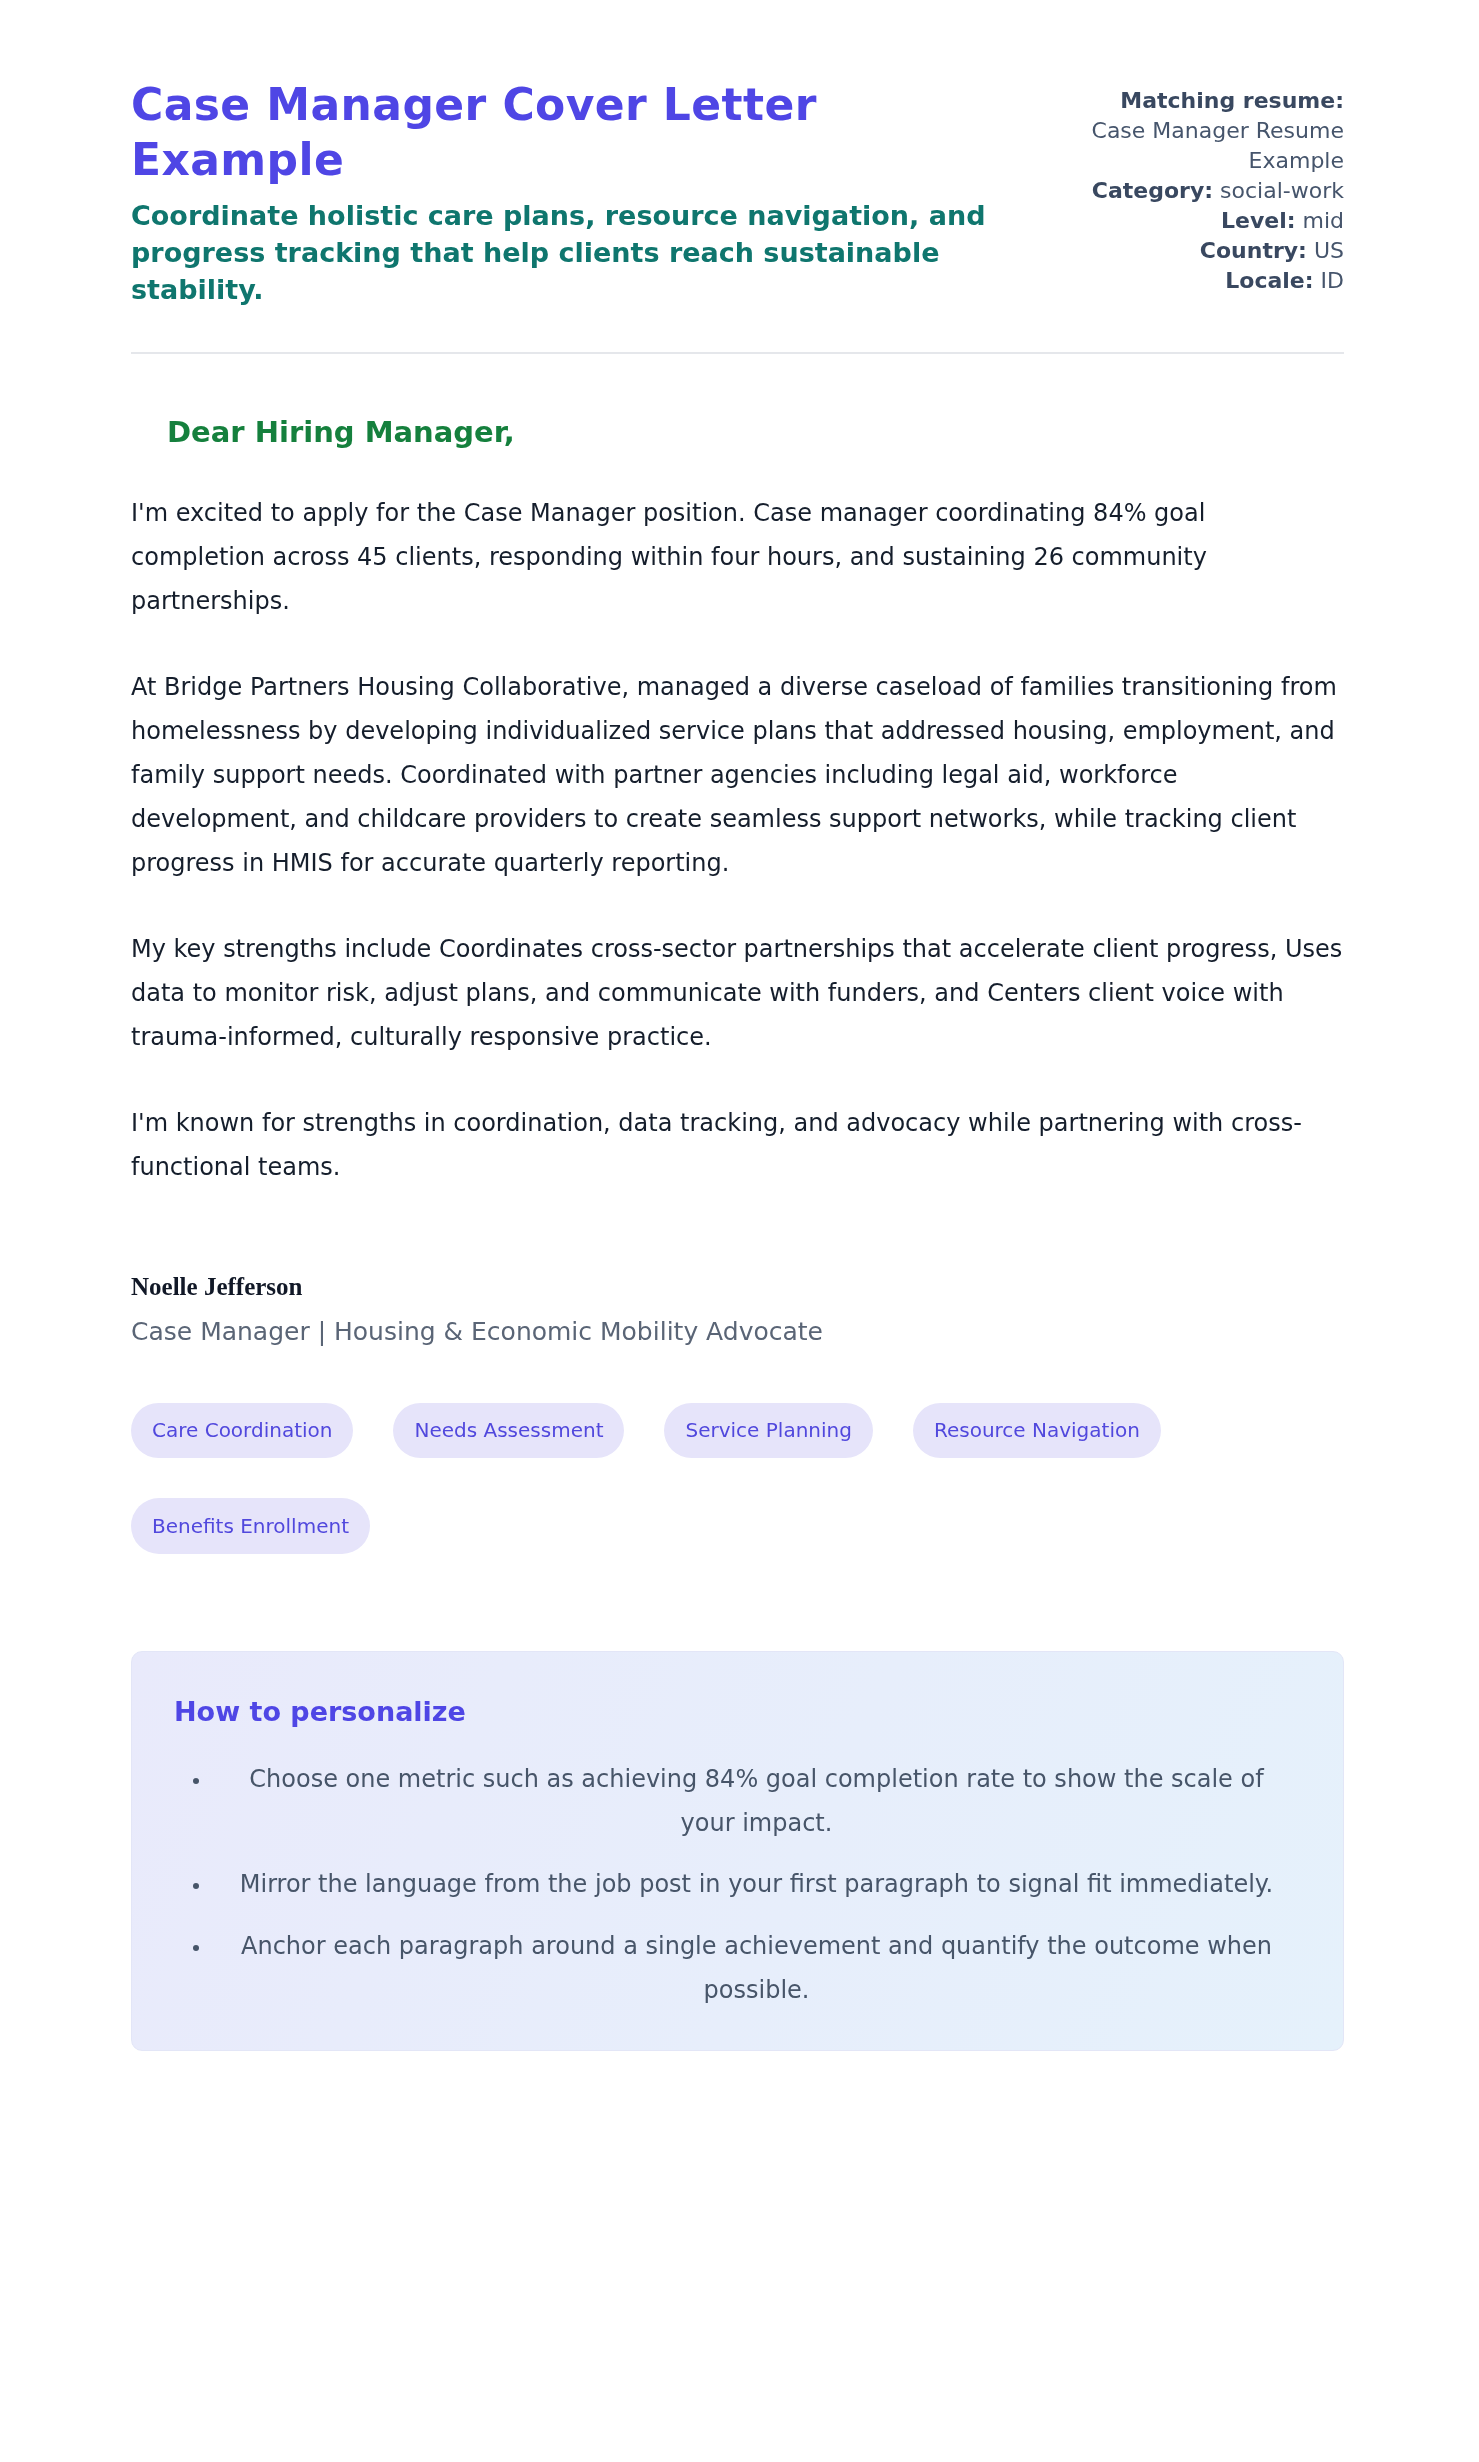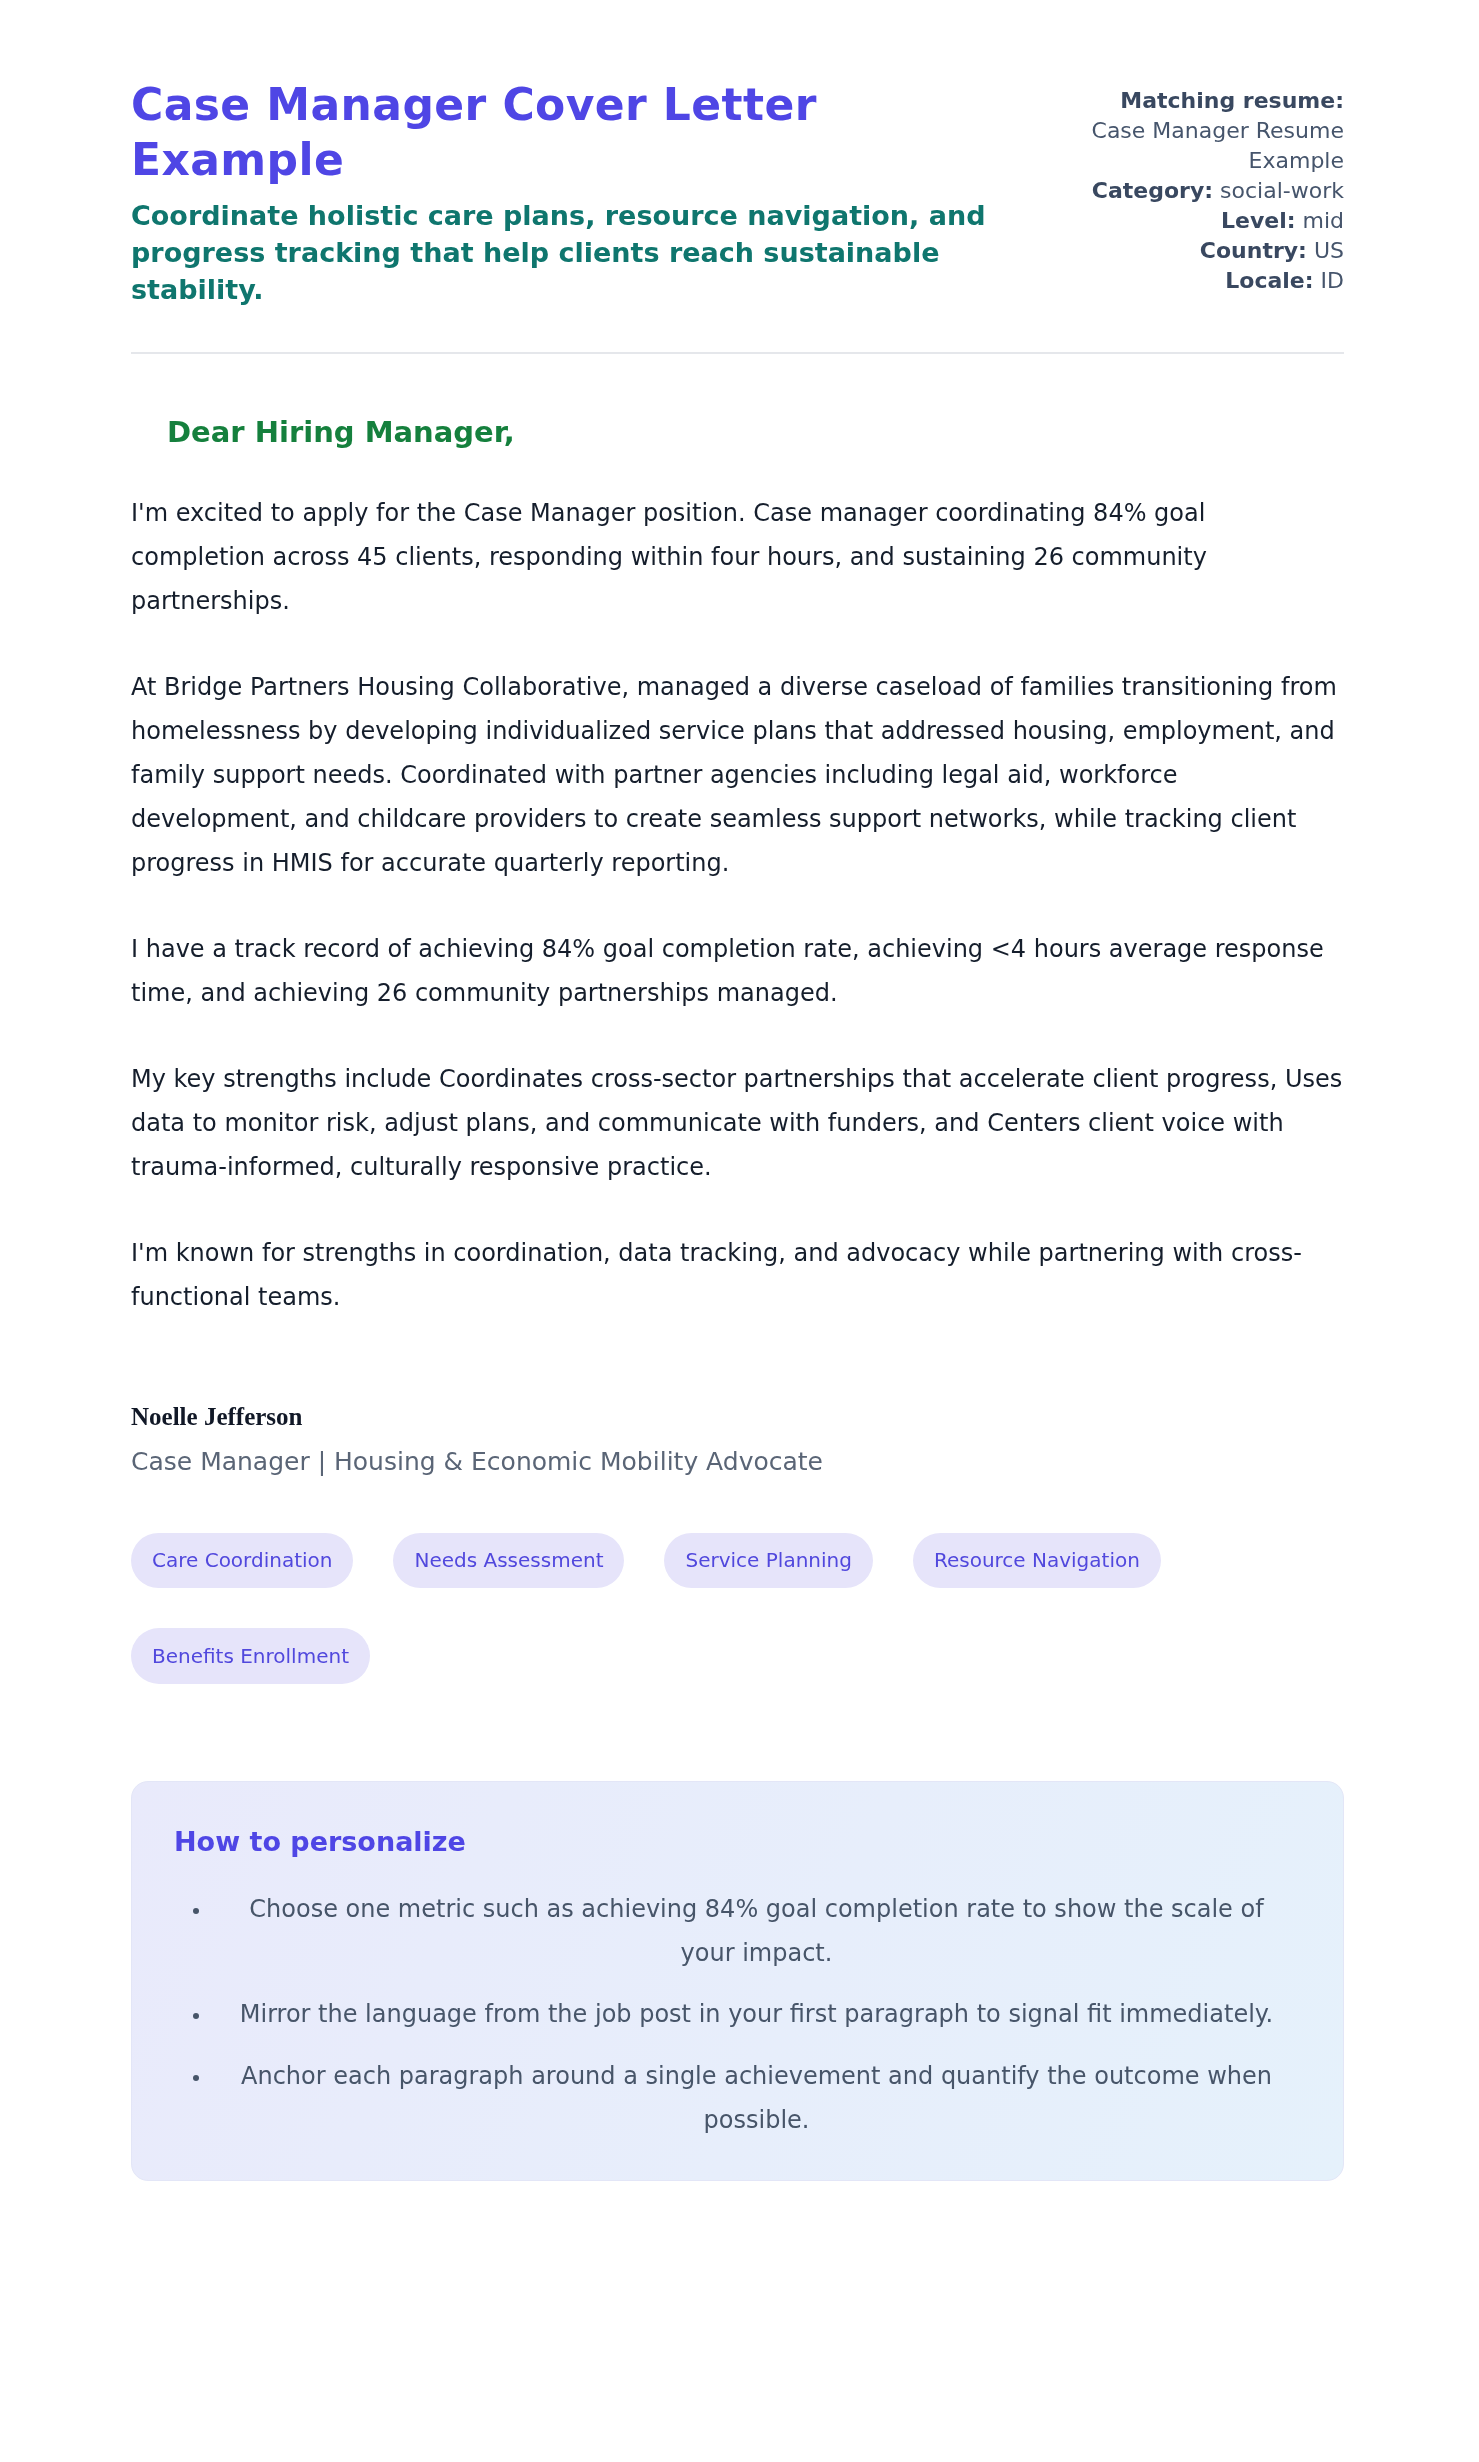--- a/index.html
+++ b/index.html
@@ -104,21 +104,21 @@
     padding: 17.4px 21px 18px 21px;
     border-radius: 30px;
     white-space: nowrap;
   }
 
   
   .tips {
     margin-top: 97px;
     background: linear-gradient(115deg, #e9eafb 0%, #e7eefb 55%, #e5f1fb 100%);
     border: 0.9px solid #e3e6f7;
-    border-radius: 17px;
+    border-radius: 11px;
     padding: 44px 49px 38px 42px;
   }
   .tips-title {
     font-size: 27px;
     font-weight: bold;
     color: #4f46e5;
   }
   .tips ul {
     margin-top: 30px;
     padding-left: 38px;
@@ -170,21 +170,20 @@
       </div>
     </aside>
   </header>
 
   <hr class="divider">
 
   <section class="letter">
     <p class="greeting">Dear Hiring Manager,</p>
     <p class="para">I'm excited to apply for the Case Manager position. Case manager coordinating 84% goal completion across 45 clients, responding within four hours, and sustaining 26 community partnerships.</p>
     <p class="para">At Bridge Partners Housing Collaborative, managed a diverse caseload of families transitioning from homelessness by developing individualized service plans that addressed housing, employment, and family support needs. Coordinated with partner agencies including legal aid, workforce development, and childcare providers to create seamless support networks, while tracking client progress in HMIS for accurate quarterly reporting.</p>
-    <p class="para">I have a track record of achieving 84% goal completion rate, achieving &lt;4 hours average response time, and achieving 26 community partnerships managed.</p>
     <p class="para">My key strengths include Coordinates cross-sector partnerships that accelerate client progress, Uses data to monitor risk, adjust plans, and communicate with funders, and Centers client voice with trauma-informed, culturally responsive practice.</p>
     <p class="para">I'm known for strengths in coordination, data tracking, and advocacy while partnering with cross-functional teams.</p>
     <p class="sig-name">Noelle Jefferson</p>
     <p class="sig-title">Case Manager | Housing &amp; Economic Mobility Advocate</p>
   </section>
 
   <section class="tags">
     <span class="tag">Care Coordination</span>
     <span class="tag">Needs Assessment</span>
     <span class="tag">Service Planning</span>

